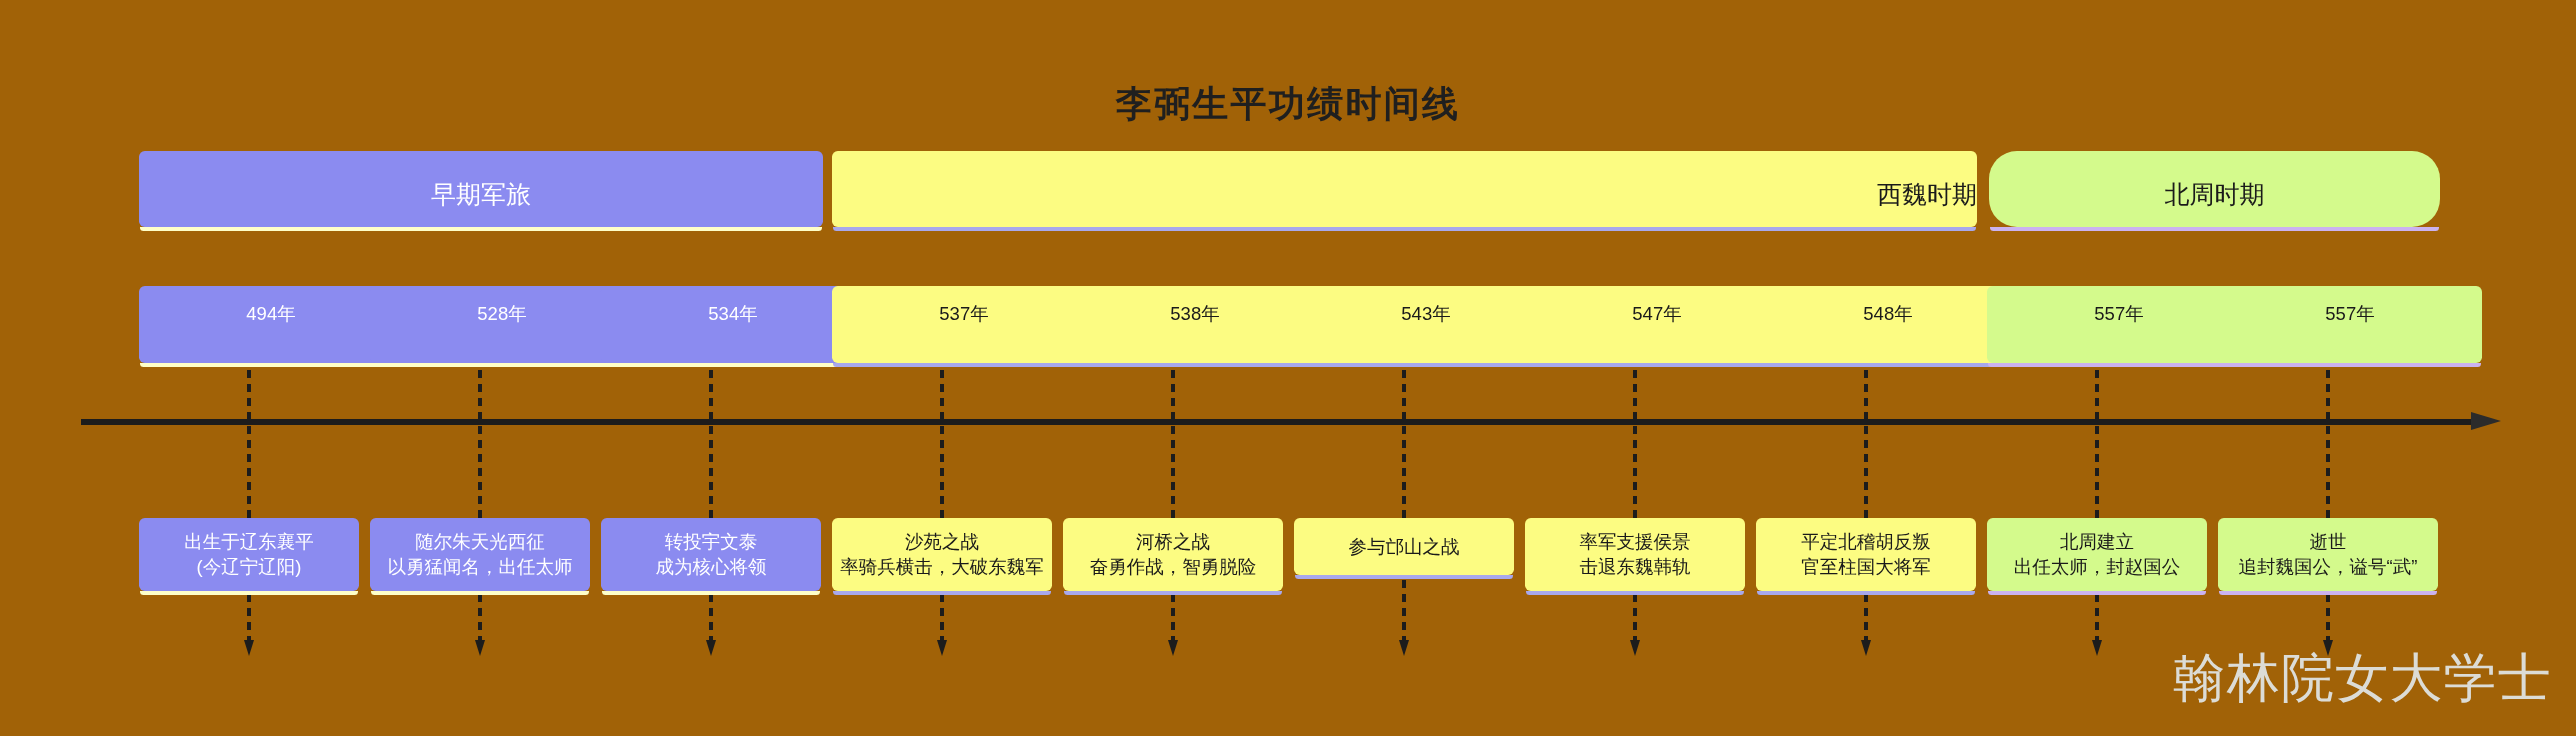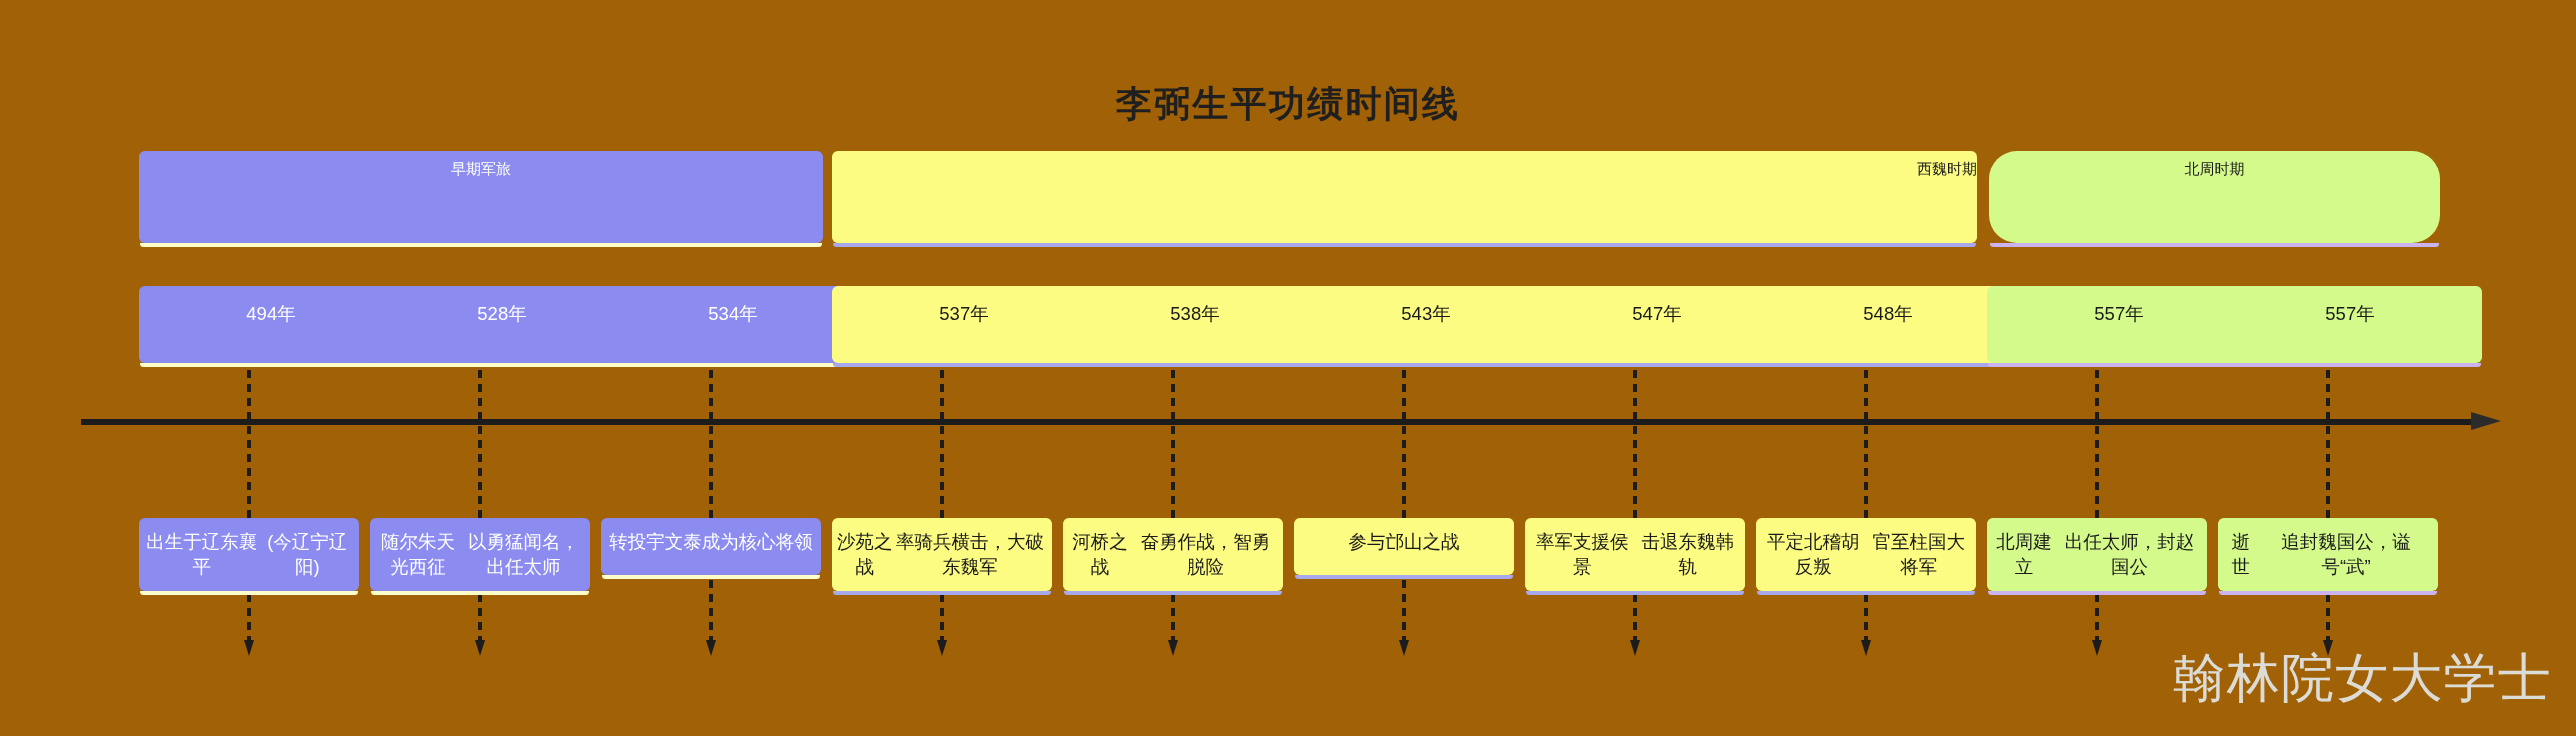--- a/index.html
+++ b/index.html
@@ -16,37 +16,37 @@
               border-radius:0 0 3.5px 3.5px;}
 
   .purple{background:#8b8bf0;color:#ffffff;}
   .purple::after{background:#ffffc8;}
   .yellow{background:#fcfc82;color:#1a1a1a;}
   .yellow::after{background:#a8a8ec;}
   .green{background:#d4fa8c;color:#1a1a1a;}
   .green::after{background:#cbb2f0;}
 
   
-  .period{top:151px;height:92px;padding-top:7px;font-size:15px;line-height:21px;z-index:2;}
+  .period{top:151px;height:76px;padding-top:33px;font-size:25px;line-height:21px;z-index:2;}
   .p1{left:139px;width:684px;}
   .p2{left:832px;width:1145px;text-align:right;}
   .p3{left:1989px;width:451px;border-radius:28px;}
 
   
   .column{position:absolute;top:0;width:220px;height:736px;
           left:calc(139px + var(--i) * 231px);}
   .yearbox{top:286px;height:77px;width:264px;left:0;
            padding-top:17.3px;font-size:18.5px;line-height:21px;z-index:2;}
   .dash{position:absolute;left:calc(50% - 1.7px);top:370px;width:3.5px;height:271px;z-index:1;
         background:repeating-linear-gradient(180deg,#1c1c1c 0px,#1c1c1c 8px,transparent 8px,transparent 14px);}
   .dash-arrow{position:absolute;left:calc(50% - 5.2px);top:640px;width:0;height:0;z-index:1;
         border-left:5.2px solid transparent;border-right:5.2px solid transparent;
         border-top:16px solid #1c1c1c;}
   .desc{top:518px;left:0;width:220px;min-height:57px;z-index:3;
-        display:flex;flex-direction:row;justify-content:center;
+        display:flex;flex-direction:column;justify-content:center;
         padding:11px 4.6px;font-size:18.5px;line-height:25.4px;}
 
   
   .axis-line{position:absolute;left:81px;top:419px;width:2391px;height:5.8px;
              background:#1c1c1c;z-index:1;}
   .axis-arrow{position:absolute;left:2471px;top:412px;width:0;height:0;z-index:1;
              border-top:9.8px solid transparent;border-bottom:9.8px solid transparent;
              border-left:30px solid #2b2b2b;}
 
   

